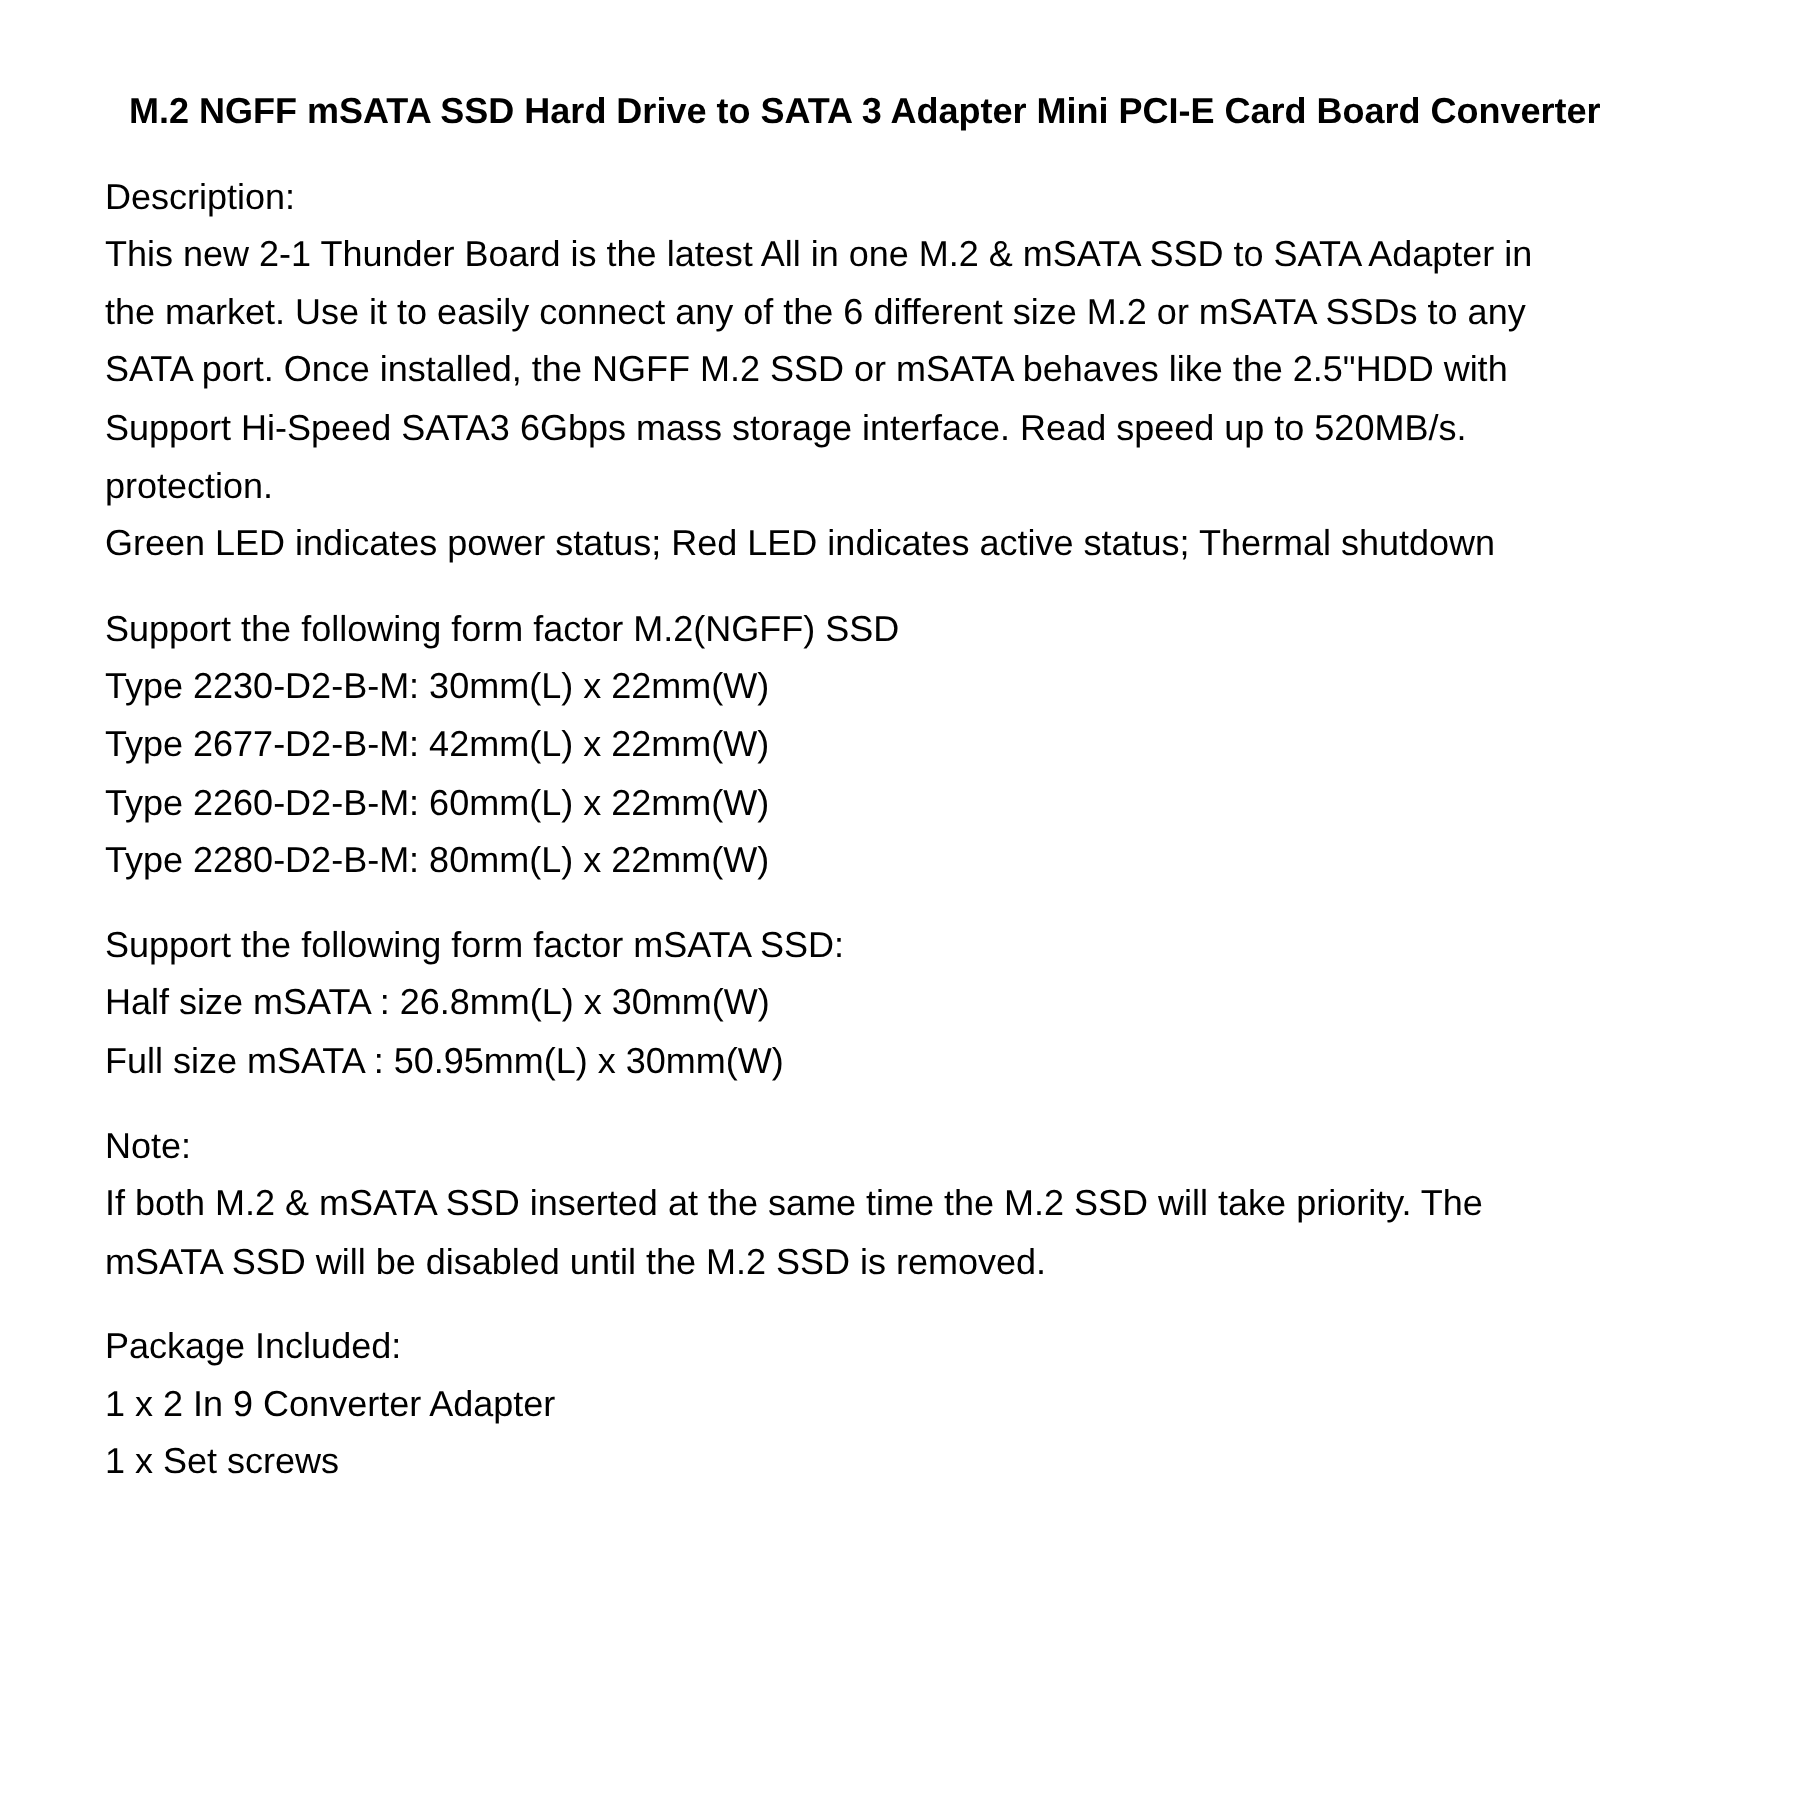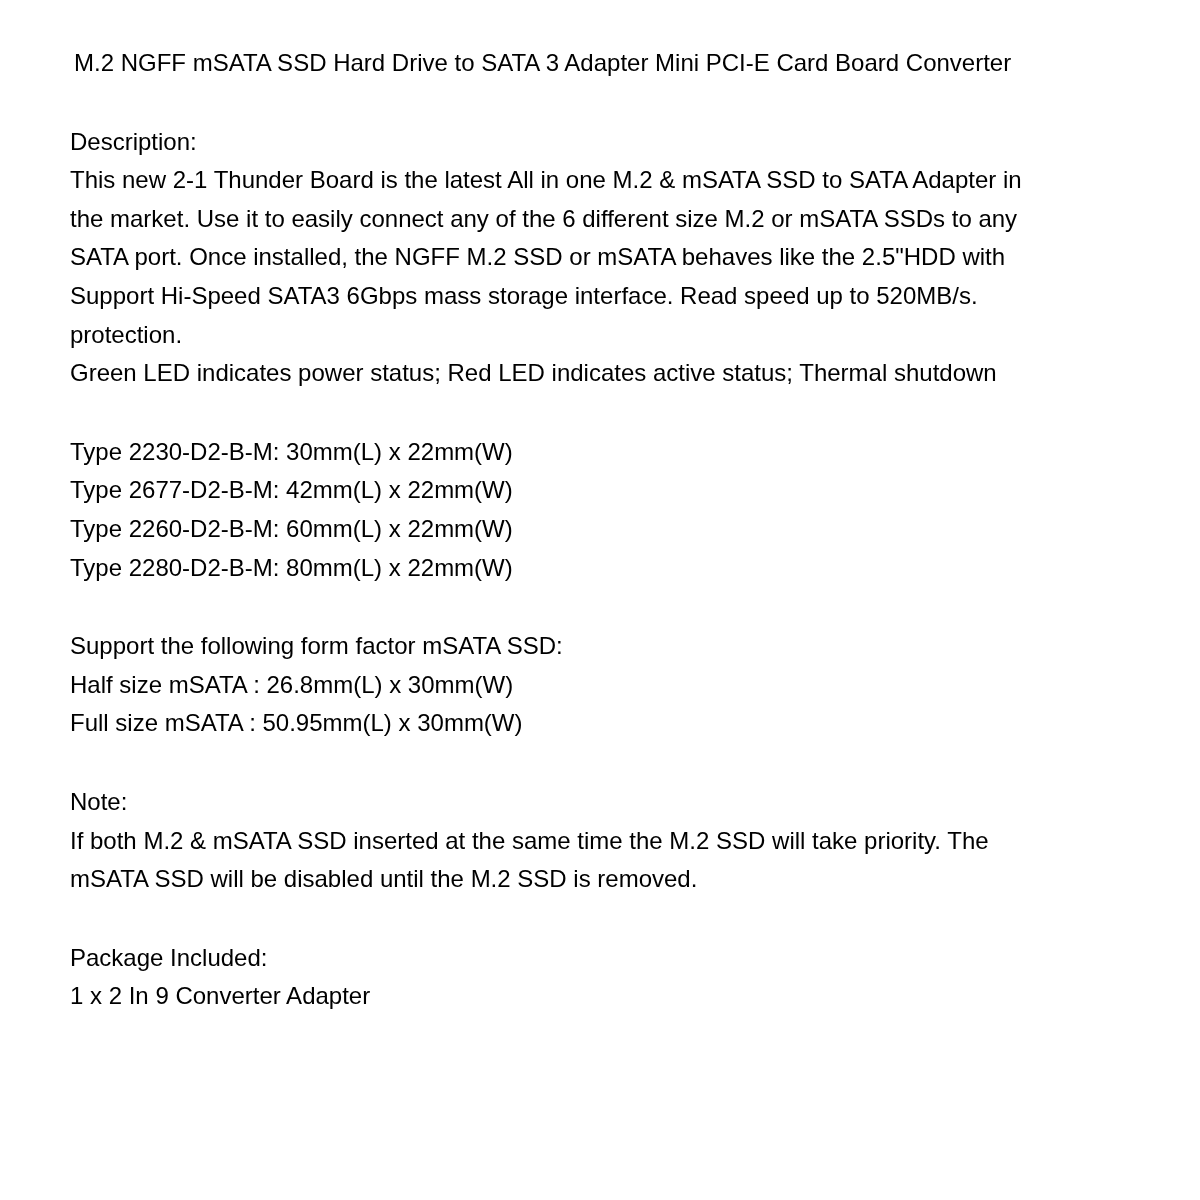--- a/index.html
+++ b/index.html
@@ -17,46 +17,47 @@
     color: #000000;
     font-family: "Liberation Sans", "DejaVu Sans", sans-serif;
     font-size: 24px;
     line-height: 38.6px;
     overflow: hidden;
   }
   .line {
     white-space: nowrap;
   }
   .section {
-    margin-top: 40px; 
+    margin-top: 18px; 
   }
   .title {
-    margin: 4px;
+    margin: 16px;
     font-size: 24px;
-    font-weight: normal;
+    font-weight: bold;
   }
 </style>
 </head>
 <body>
 
 <div class="page">
 
   <h1 class="title line">M.2 NGFF mSATA SSD Hard Drive to SATA 3 Adapter Mini PCI-E Card Board Converter</h1>
 
   <div class="section">
     <div class="line">Description:</div>
     <div class="line">This new 2-1 Thunder Board is the latest All in one M.2 &amp; mSATA SSD to SATA Adapter in</div>
     <div class="line">the market. Use it to easily connect any of the 6 different size M.2 or mSATA SSDs to any</div>
     <div class="line">SATA port. Once installed, the NGFF M.2 SSD or mSATA behaves like the 2.5"HDD with</div>
     <div class="line">Support Hi-Speed SATA3 6Gbps mass storage interface. Read speed up to 520MB/s.</div>
     <div class="line">protection.</div>
     <div class="line">Green LED indicates power status; Red LED indicates active status; Thermal shutdown</div>
   </div>
 
   <div class="section">
+    <div class="line">Support the following form factor M.2(NGFF) SSD</div>
     <div class="line">Type 2230-D2-B-M: 30mm(L) x 22mm(W)</div>
     <div class="line">Type 2677-D2-B-M: 42mm(L) x 22mm(W)</div>
     <div class="line">Type 2260-D2-B-M: 60mm(L) x 22mm(W)</div>
     <div class="line">Type 2280-D2-B-M: 80mm(L) x 22mm(W)</div>
   </div>
 
   <div class="section">
     <div class="line">Support the following form factor mSATA SSD:</div>
     <div class="line">Half size mSATA : 26.8mm(L) x 30mm(W)</div>
     <div class="line">Full size mSATA : 50.95mm(L) x 30mm(W)</div>
@@ -64,15 +65,16 @@
 
   <div class="section">
     <div class="line">Note:</div>
     <div class="line">If both M.2 &amp; mSATA SSD inserted at the same time the M.2 SSD will take priority. The</div>
     <div class="line">mSATA SSD will be disabled until the M.2 SSD is removed.</div>
   </div>
 
   <div class="section">
     <div class="line">Package Included:</div>
     <div class="line">1 x 2 In 9 Converter Adapter</div>
+    <div class="line">1 x Set screws</div>
   </div>
 
 </div>
 
 </body></html>

